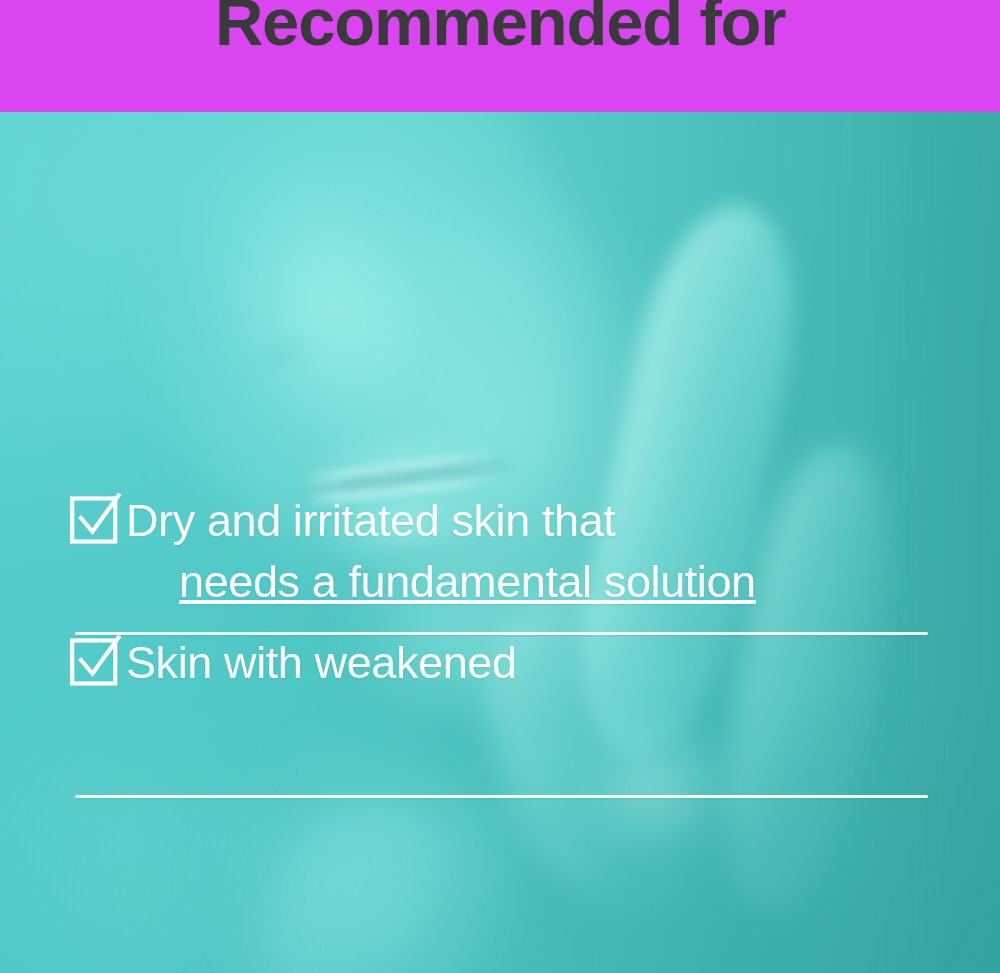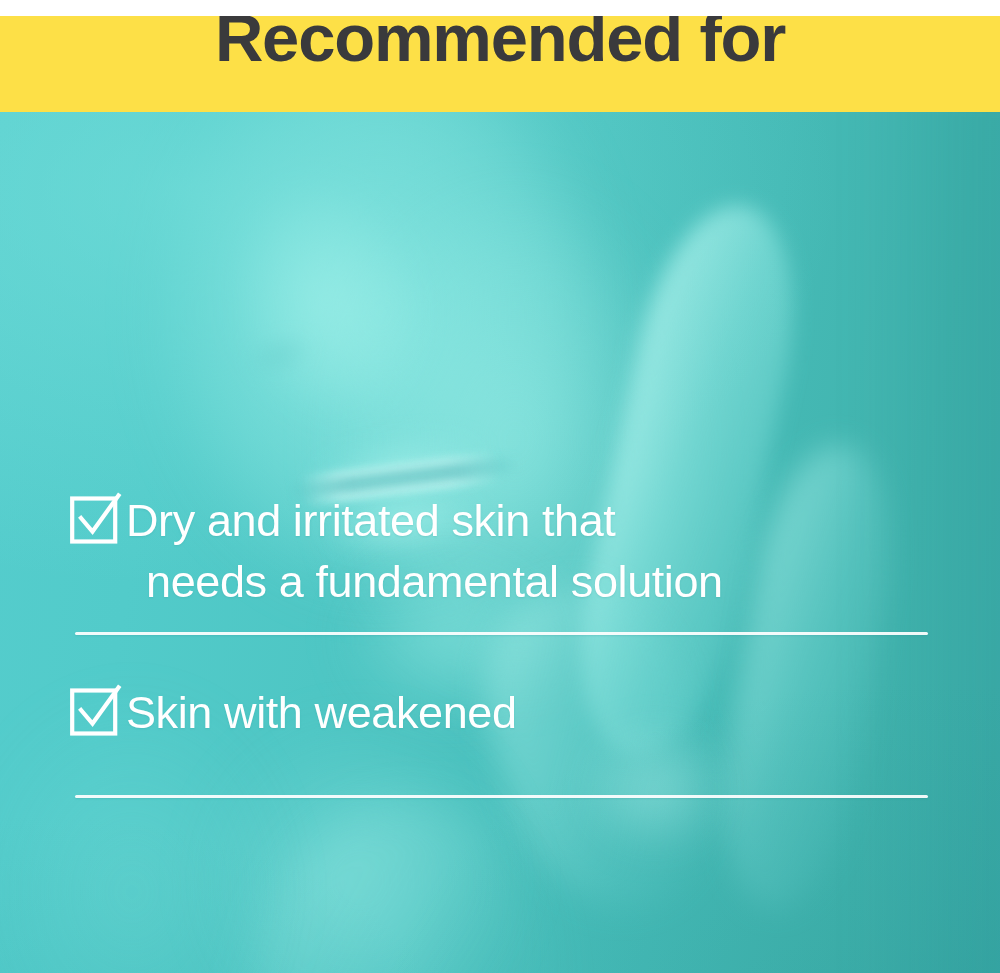--- a/index.html
+++ b/index.html
@@ -16,24 +16,24 @@
     width: 1000px;
     height: 973px;
     overflow: hidden;
     background: #ffffff;
   }
 
   
   .header {
     position: absolute;
     left: 0;
-    top: 16px;
+    top: 0;
     width: 1000px;
     height: 112px;
-    background: #fde047;
+    background: #d946ef;
     overflow: hidden;
   }
   .header-title {
     position: absolute;
     left: 0;
     top: -14px;
     width: 1000px;
     text-align: center;
     font-family: "Liberation Sans", sans-serif;
     font-weight: bold;
@@ -212,21 +212,21 @@
     width: 1000px;
     height: 861px;
     z-index: 5;
   }
   .check-item {
     position: absolute;
     left: 70px;
     width: 900px;
   }
   .item-1 { top: 378px; }
-  .item-2 { top: 570px; text-align: center; }
+  .item-2 { top: 520px; text-align: center; }
   .item-3 { top: 702px; }
 
   .check-row {
     display: flex;
     align-items: flex-start;
   }
   .checkbox-icon {
     flex: 0 0 auto;
     width: 56px;
     height: 52px;
@@ -301,21 +301,21 @@
       <div class="check-item item-1">
         <div class="check-row">
           <span class="checkbox-icon">
             <svg width="50" height="50" viewBox="0 0 50 50" fill="none" aria-hidden="true">
               <rect x="2.2" y="4.5" width="43" height="43" stroke="#ffffff" stroke-width="4.2" fill="none"></rect>
               <path d="M11 24 L22.5 37.5 L48.5 1.5" stroke="#ffffff" stroke-width="4.2" fill="none" stroke-linecap="square" stroke-linejoin="miter"></path>
             </svg>
           </span>
           <span class="item-text">Dry and irritated skin that</span>
         </div>
-        <div class="item-text wrap-indent" style="margin-left:76px;">needs a fundamental solution</div>
+        <div class="item-text wrap-indent" style="margin-left:109px;text-decoration:underline;">needs a fundamental solution</div>
       </div>
 
       <div class="divider divider-1"></div>
 
       <div class="check-item item-2">
         <div class="check-row">
           <span class="checkbox-icon">
             <svg width="50" height="50" viewBox="0 0 50 50" fill="none" aria-hidden="true">
               <rect x="2.2" y="4.5" width="43" height="43" stroke="#ffffff" stroke-width="4.2" fill="none"></rect>
               <path d="M11 24 L22.5 37.5 L48.5 1.5" stroke="#ffffff" stroke-width="4.2" fill="none" stroke-linecap="square" stroke-linejoin="miter"></path>

